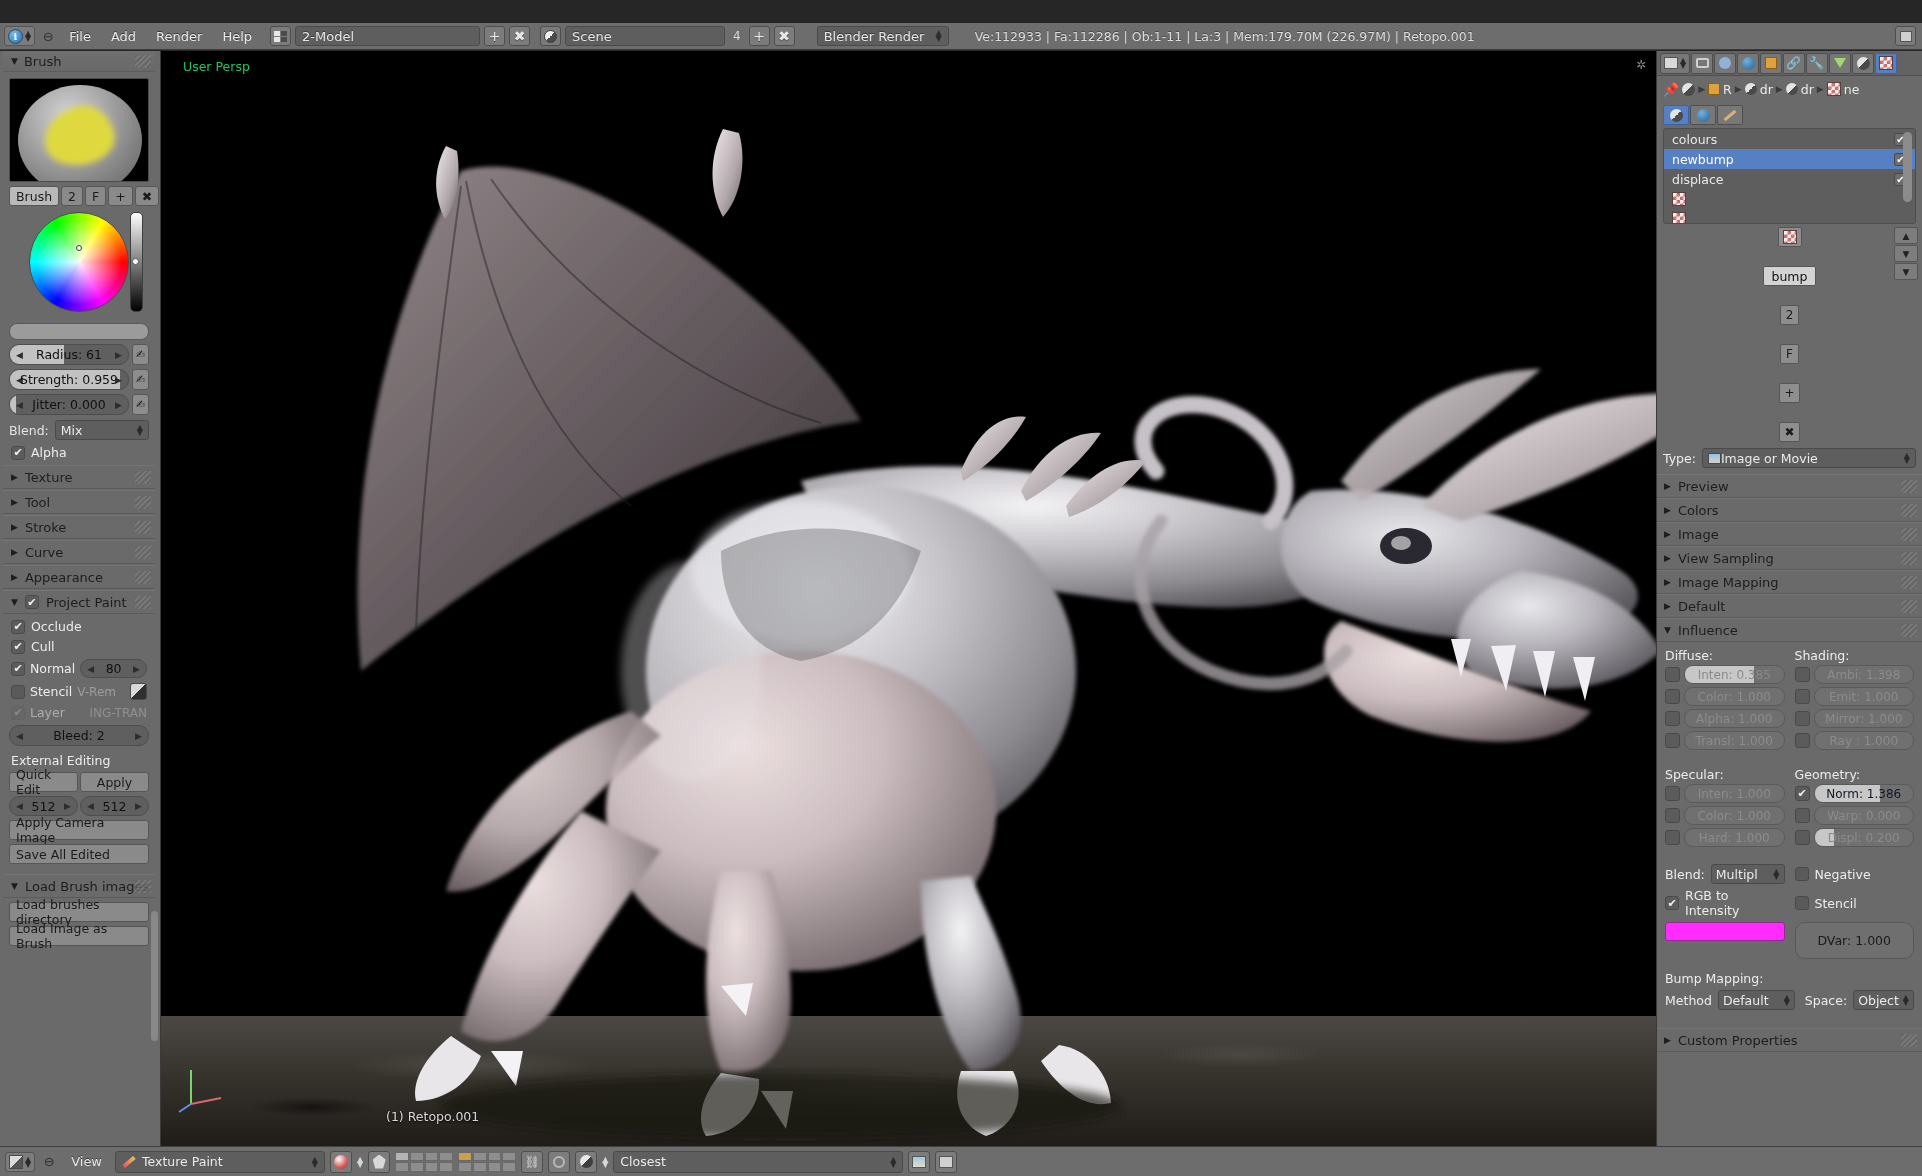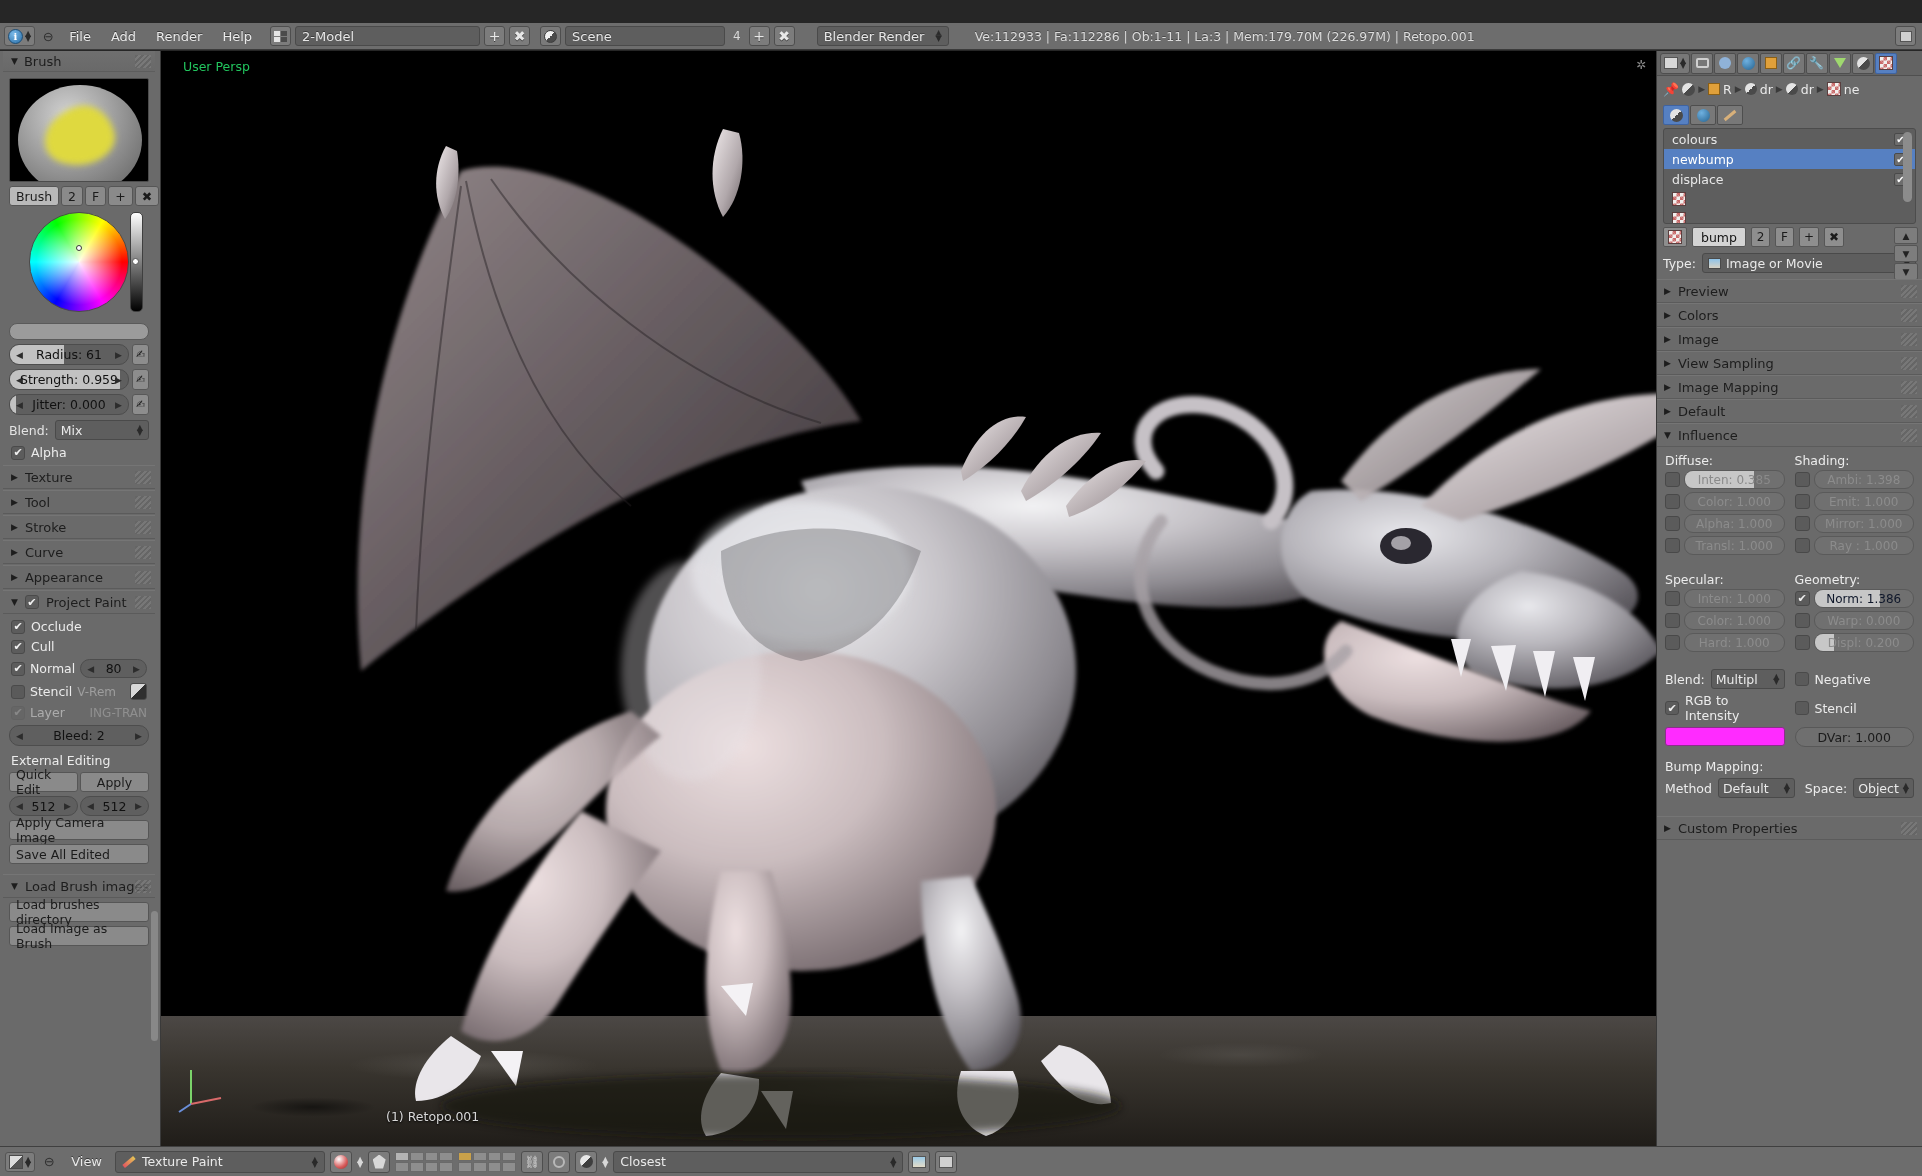--- a/index.html
+++ b/index.html
@@ -298,21 +298,21 @@
   }
   .listbtns {
     position: absolute; right: 4px; top: 40px; width: 24px;
     display: flex; flex-direction: column; gap: 1px;
   }
   .listbtn {
     width: 24px; height: 17px; background: #7d7d7d; border: 1px solid #555;
     border-radius: 2px; display: flex; align-items: center; justify-content: center;
     font-size: 9px; color: #222;
   }
-  .texnamerow { display: flex; align-items: center; gap: 5px; margin: 3px 6px; }
+  .texnamerow { display: flex; align-items: center; gap: 19px; margin: 3px 6px; flex-direction: column; }
   .texnamerow .nm {
     background: #d3d3d3; border: 1px solid #565656; height: 20px; border-radius: 2px;
     display: flex; align-items: center; padding: 0 8px; color: #141414; font-size: 12.5px;
   }
   .texnamerow .mini {
     background: #8e8e8e; border: 1px solid #565656; height: 20px; min-width: 19px;
     border-radius: 2px; display: flex; align-items: center; justify-content: center;
     color: #1b1b1b; font-size: 12px; padding: 0 4px;
   }
   .typerow { display: flex; align-items: center; gap: 6px; margin: 6px 6px; text-align: right; }
@@ -351,21 +351,21 @@
   .blend-lbl { color: #ececec; font-size: 12.5px; }
   .sm-dd {
     height: 20px; background: #5e5e5e; border: 1px solid #4a4a4a; border-radius: 3px;
     display: flex; align-items: center; justify-content: space-between;
     padding: 0 4px; color: #eaeaea; font-size: 12.5px; gap: 4px;
   }
   .magenta-swatch {
     height: 19px; border-radius: 3px; background: #ff2bff; border: 1px solid #8c2d8c;
   }
   .dvar {
-    height: 20px; border-radius: 10px; background: #6f6f6f; border: 1px solid #585858;
+    height: 37px; border-radius: 10px; background: #6f6f6f; border: 1px solid #585858;
     display: flex; align-items: center; justify-content: center; color: #1b1b1b; font-size: 12.5px;
   }
 
   
   .bottombar {
     position: absolute; left: 0; bottom: 0; width: 1922px; height: 30px;
     background: #6d6d6d; border-top: 1px solid #404040;
     display: flex; align-items: center; gap: 5px; padding: 0 5px;
   }
   .bb-icon {
@@ -867,21 +867,21 @@
       <span class="nm">bump</span>
       <span class="mini">2</span>
       <span class="mini">F</span>
       <span class="mini">+</span>
       <span class="mini">✖</span>
     </div>
 
     <div class="typerow">
       <span class="lbl">Type:</span>
       <div class="dropdown">
-        <span style="display:flex;align-items:center;gap:5px">
+        <span style="display:flex;align-items:center;">
           <span style="width:13px;height:11px;background:linear-gradient(#8fc3e8,#d8d2c4);border:1px solid #4a4a4a;display:inline-block"></span>
           <span>Image or Movie</span>
         </span>
         <span class="spinner-arrows">
             <span>▲</span>
             <span>▼</span>
           </span>
       </div>
     </div>
 

